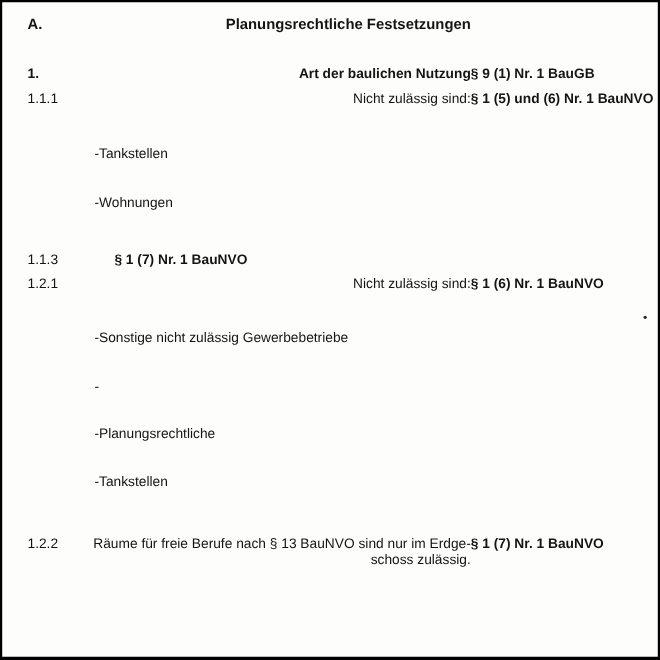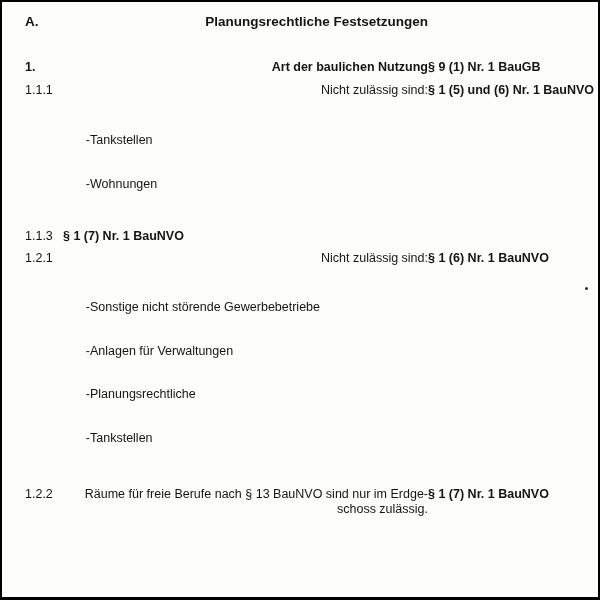--- a/index.html
+++ b/index.html
@@ -21,21 +21,21 @@
   .col-num{white-space:pre;}
   .col-text{white-space:pre;text-align:right;}
   .col-ref{white-space:pre;font-weight:bold;}
   .bold{font-weight:bold;}
   .underline{text-decoration:underline;text-underline-offset:2px;}
   .heading-row{font-size:13.5px;line-height:15px;font-weight:bold;}
   .bullets{padding-left:13px;}
   .bullet-line{display:flex;}
   .bullet-line .dash{width:14px;flex:none;}
   .mt6{margin-top:6px;}  .mt7{margin-top:7px;}  .mt8{margin-top:8px;}
-  .mt9{margin-top:9px;}  .mt12{margin-top:12px;} .mt13{margin-top:13px;} .mt27{margin-top:27px;} .mt31{margin-top:31px;}
+  .mt9{margin-top:9px;gap:41px;}  .mt12{margin-top:12px;} .mt13{margin-top:13px;} .mt27{margin-top:27px;} .mt31{margin-top:31px;}
   .artifact-dot{
     position:absolute;left:583px;top:285px;
     width:3px;height:3px;border-radius:50%;background:#2a2a2a;
   }
 </style>
 </head>
 <body>
 
 <div class="page">
 
@@ -83,25 +83,24 @@
     <div class="col-num">1.2.1</div>
     <div class="col-text">Nicht zulässig sind:</div>
     <div class="col-ref">§ 1 (6) Nr. 1 BauNVO</div>
   </div>
 
   <div class="row mt6">
     <div class="col-num"></div>
     <div class="col-text bullets">
       <div class="bullet-line">
         <span class="dash">-</span>
-        <span>Sonstige nicht störende Gewerbebetriebe</span>
+        <span>Sonstige nicht zulässig Gewerbebetriebe</span>
       </div>
       <div class="bullet-line">
         <span class="dash">-</span>
-        <span>Anlagen für Verwaltungen</span>
       </div>
       <div class="bullet-line">
         <span class="dash">-</span>
         <span>Planungsrechtliche</span>
       </div>
       <div class="bullet-line">
         <span class="dash">-</span>
         <span>Tankstellen</span>
       </div>
     </div>

